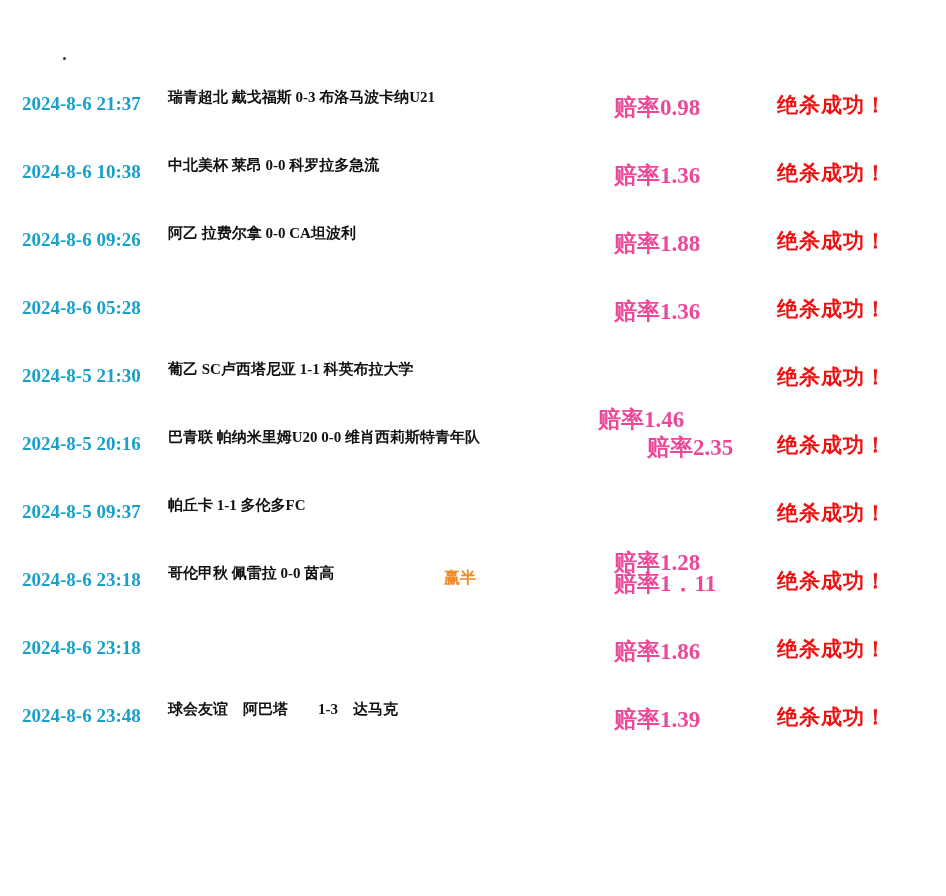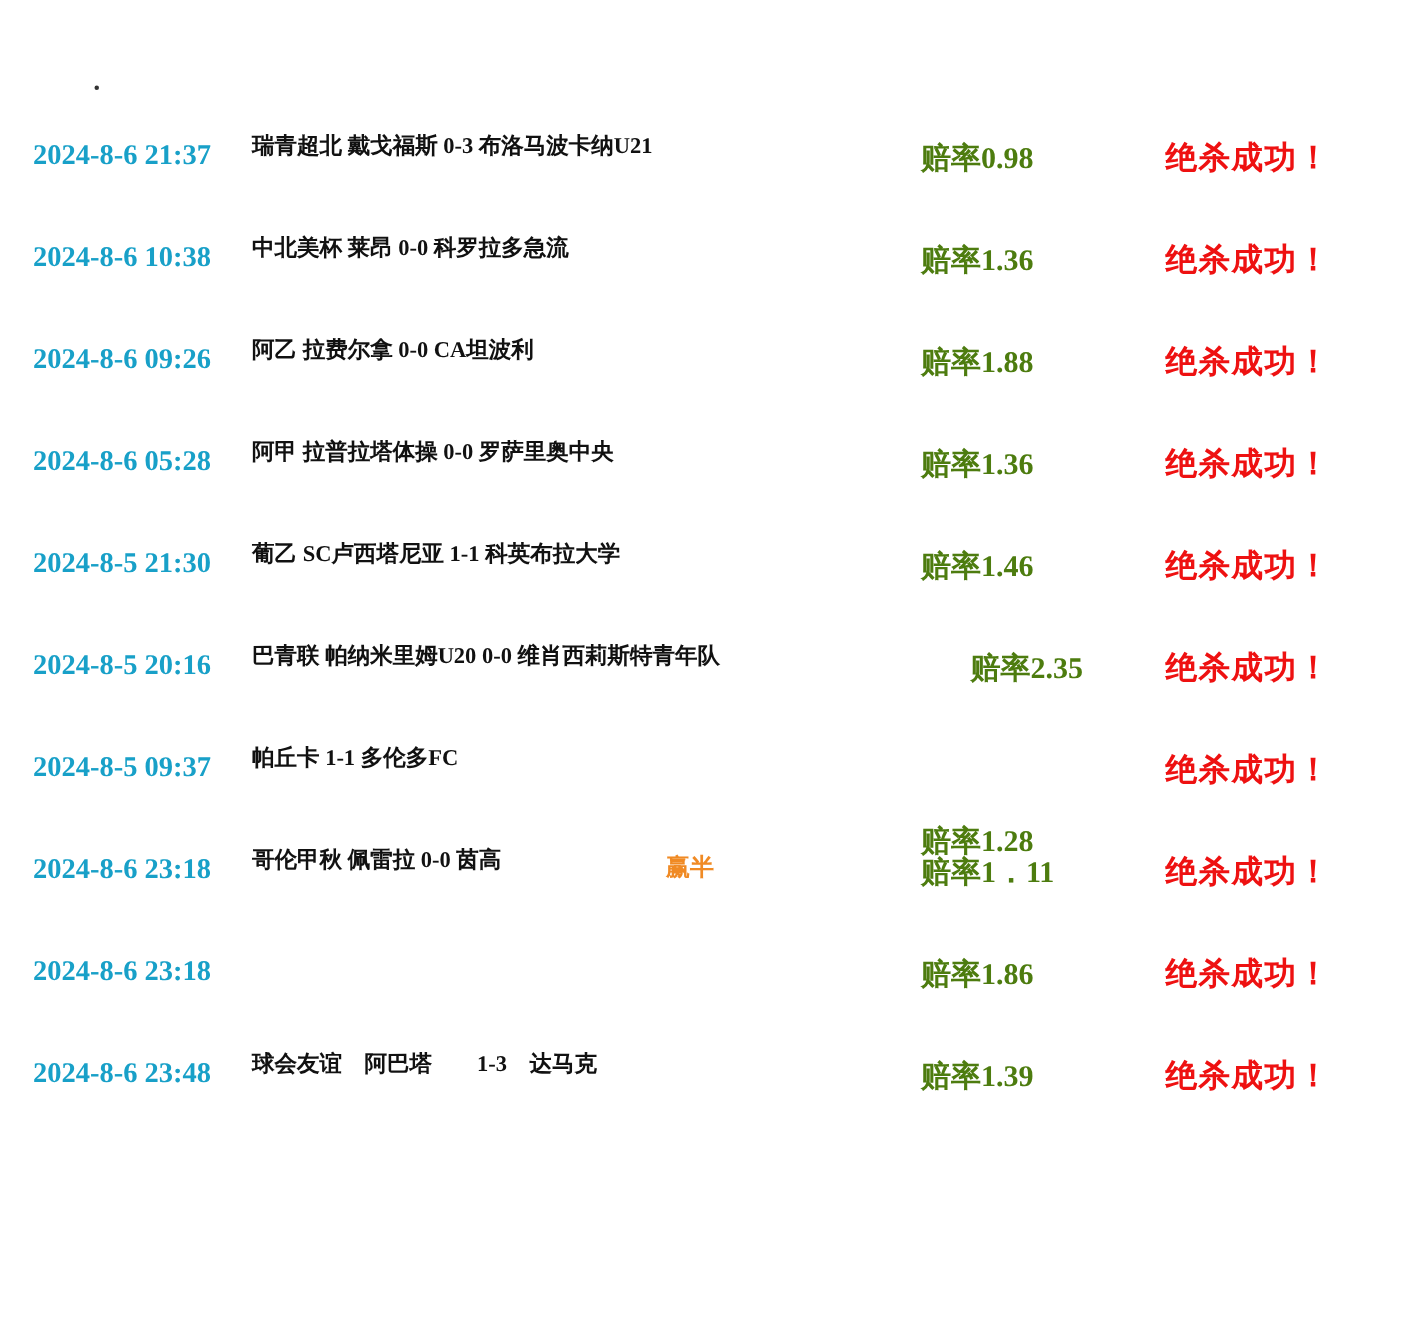--- a/index.html
+++ b/index.html
@@ -57,22 +57,22 @@
     top: 12px;
     color: #111111;
     font-size: 15px;
   }
   .c-tag {
     color: #f08a24;
     font-size: 16px;
     top: 16px;
   }
   .c-odds {
-    color: #4d7c0f;
-    font-size: 20px;
+    color: #ec4899;
+    font-size: 23px;
     top: 16px;
   }
   .c-result {
     left: 777px;
     top: 15px;
     color: #ee1111;
     font-size: 21px;
     letter-spacing: 1px;
   }
 </style>
@@ -95,28 +95,27 @@
         <div class="cell c-result">绝杀成功！</div>
       </div>
       <div class="row">
         <div class="cell c-time">2024-8-6 09:26</div>
         <div class="cell c-match">阿乙 拉费尔拿 0-0 CA坦波利</div>
         <div class="cell c-odds" style="left: 614px;">赔率1.88</div>
         <div class="cell c-result">绝杀成功！</div>
       </div>
       <div class="row">
         <div class="cell c-time">2024-8-6 05:28</div>
-        <div class="cell c-match">阿甲 拉普拉塔体操 0-0 罗萨里奥中央</div>
         <div class="cell c-odds" style="left: 614px;">赔率1.36</div>
         <div class="cell c-result">绝杀成功！</div>
       </div>
       <div class="row">
         <div class="cell c-time">2024-8-5 21:30</div>
         <div class="cell c-match">葡乙 SC卢西塔尼亚 1-1 科英布拉大学</div>
-        <div class="cell c-odds" style="left: 614px;">赔率1.46</div>
+        <div class="cell c-odds" style="left: 598px; margin-top: 40px;">赔率1.46</div>
         <div class="cell c-result">绝杀成功！</div>
       </div>
       <div class="row">
         <div class="cell c-time">2024-8-5 20:16</div>
         <div class="cell c-match">巴青联 帕纳米里姆U20 0-0 维肖西莉斯特青年队</div>
         <div class="cell c-odds" style="left: 647px;">赔率2.35</div>
         <div class="cell c-result">绝杀成功！</div>
       </div>
       <div class="row">
         <div class="cell c-time">2024-8-5 09:37</div>

